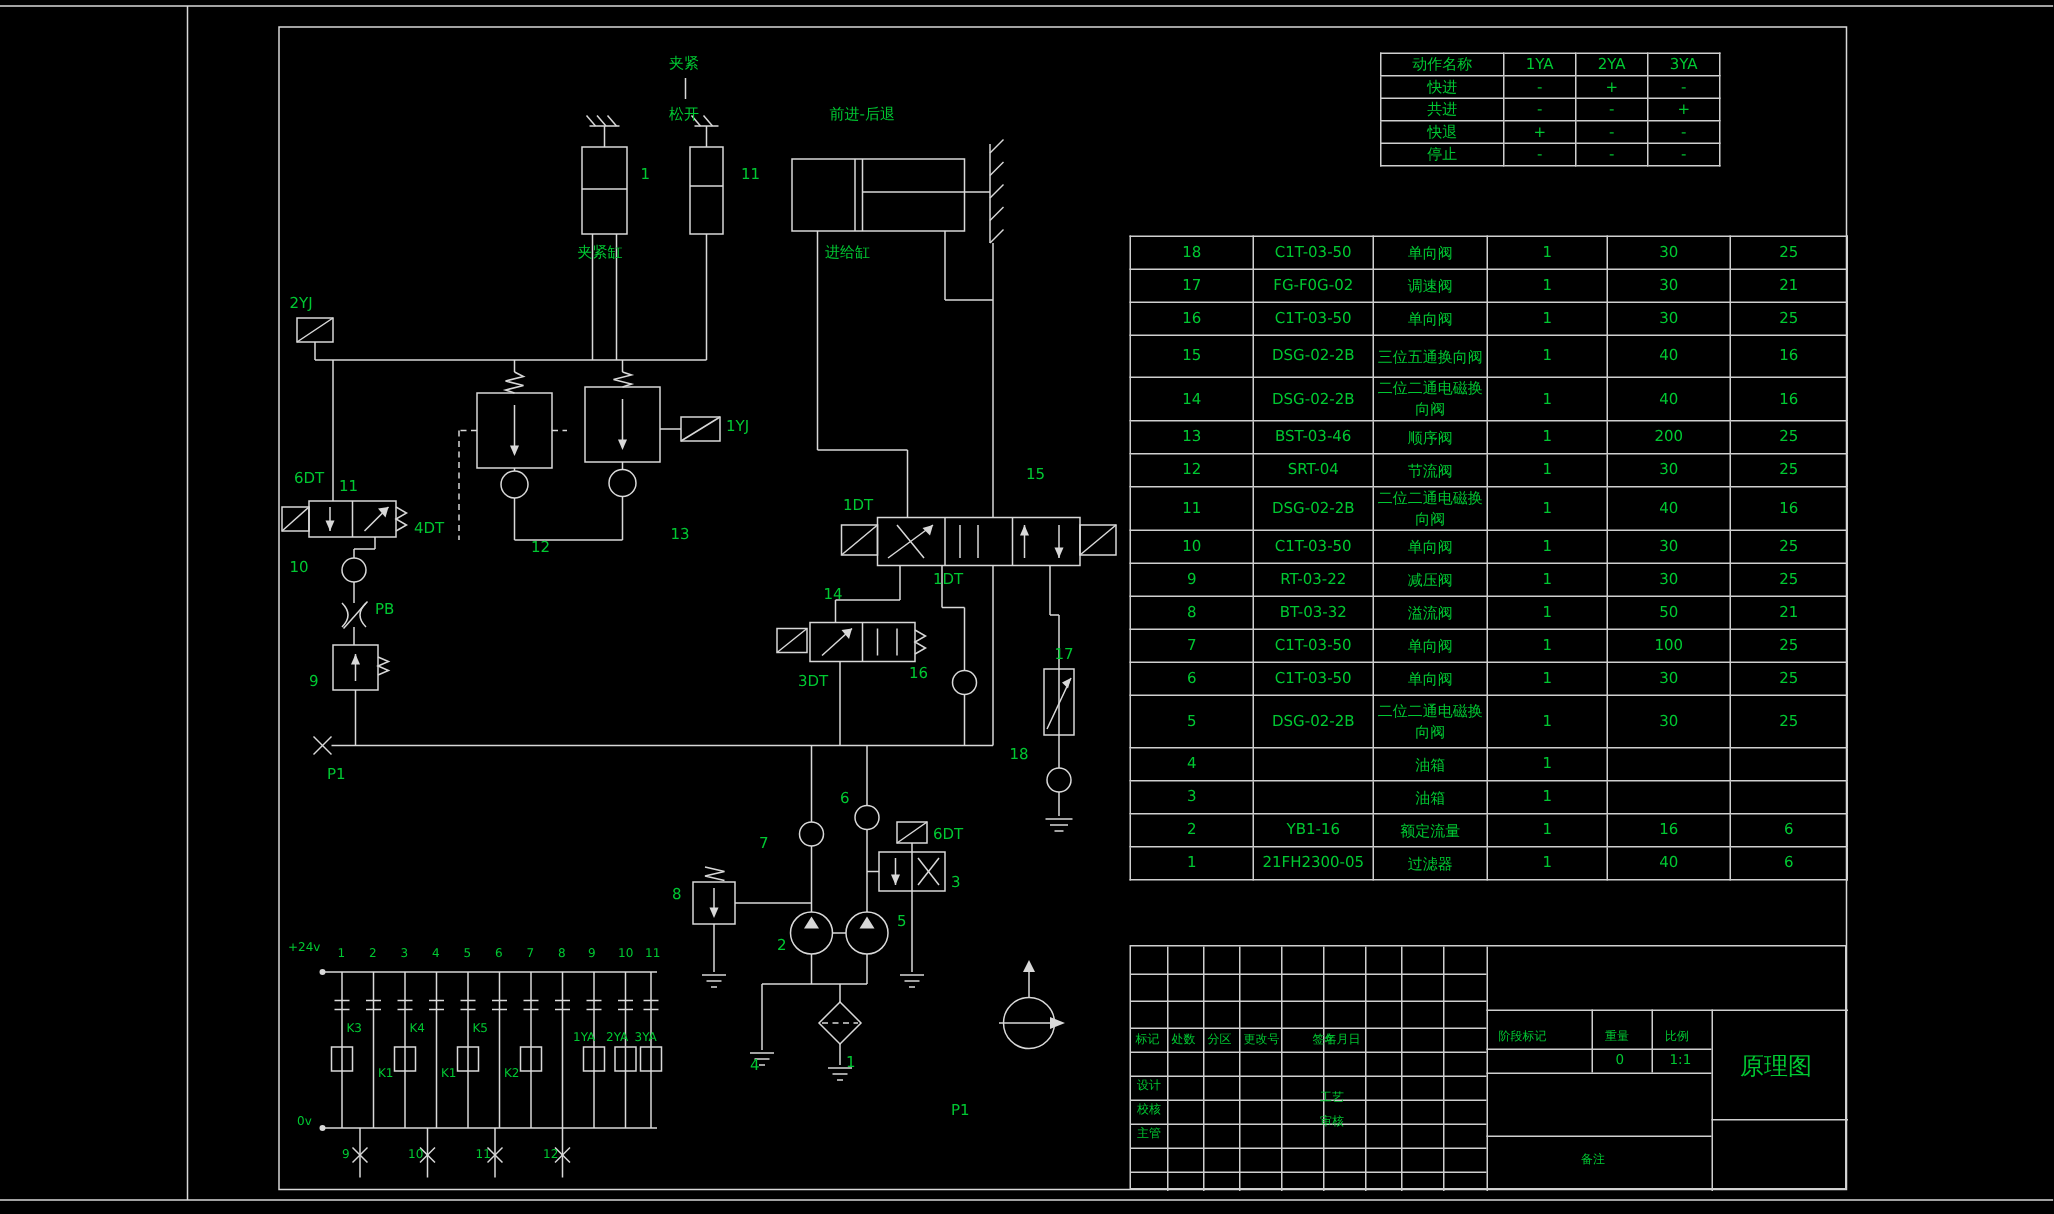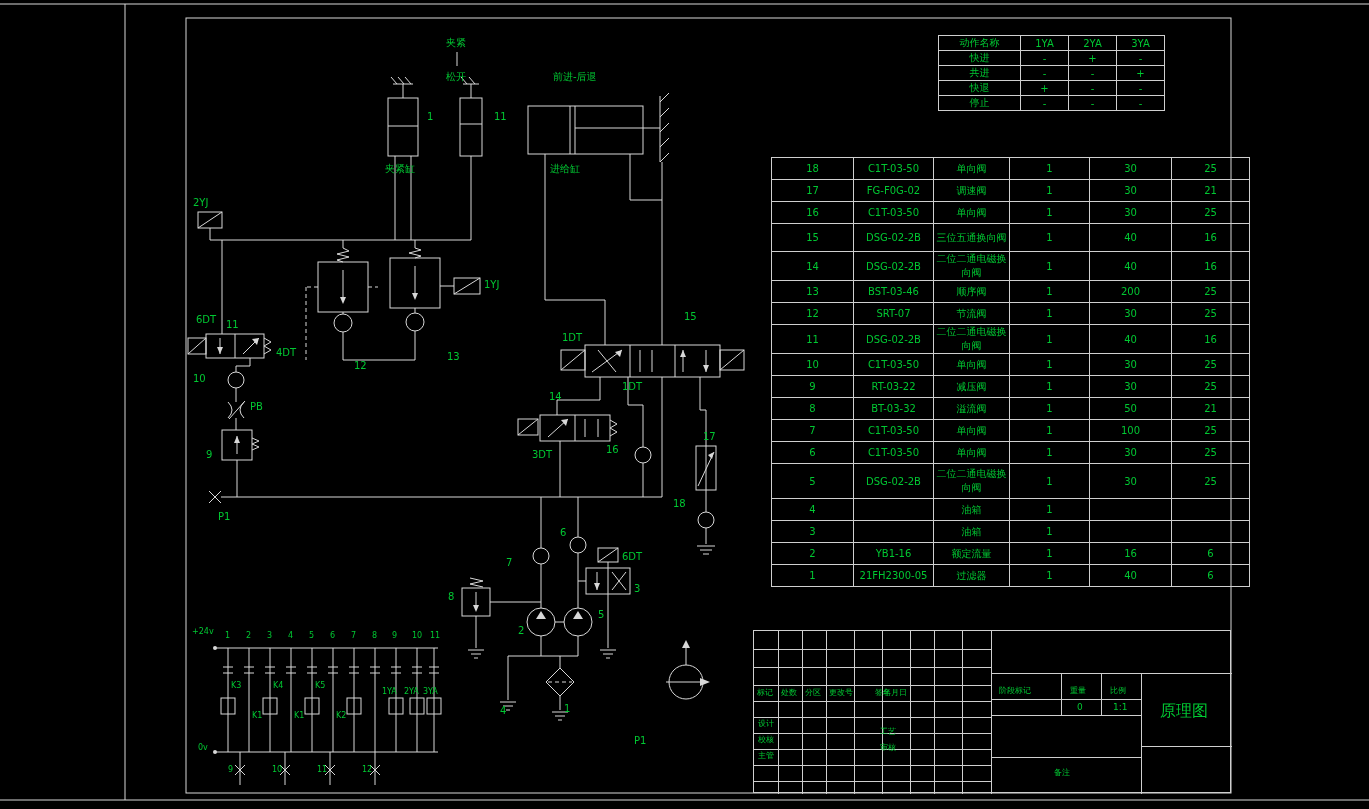--- a/index.html
+++ b/index.html
@@ -6,21 +6,21 @@
   .canvas{position:relative;width:1369px;height:809px;background:#000000;overflow:hidden;
           font-family:"DejaVu Sans",sans-serif;padding-left:24px;}
   svg.schem{position:absolute;left:0;top:0;}
   .wire line,.wire rect,.wire polyline,.wire path,.wire circle,.wire polygon{
       stroke:#d8d8d8;fill:none;stroke-width:1;}
   .wire .fill{fill:#d8d8d8;stroke:none;}
   .wire .dash{stroke-dasharray:4 3;}
   .glabel{position:absolute;color:#00c832;font-size:10px;line-height:1;white-space:nowrap;}
   .glabel.small{font-size:8px;}
   
-  table.cad{border-collapse:collapse;table-layout:fixed;position:absolute;color:#00c832;margin-left:18px;}
+  table.cad{border-collapse:collapse;table-layout:fixed;position:absolute;color:#00c832;}
   table.cad td,table.cad th{border:1px solid #cfcfcf;text-align:center;vertical-align:middle;
       padding:0;font-weight:normal;font-size:10px;overflow:hidden;}
   #actionTable{left:920px;top:35px;width:226px;}
   #actionTable td{height:13px;}
   #partsTable{left:753px;top:157px;width:478px;}
   #partsTable tr.n td{height:21px;}
   #partsTable tr.tall td{height:27px;}
   #partsTable tr.xtall td{height:34px;}
   #partsTable tr.foot td{height:26px;}
   #partsTable tr.foot td.qty{font-size:13px;}
@@ -533,21 +533,21 @@
     <tr class="n">
           <td>13</td>
           <td>BST-03-46</td>
           <td>顺序阀</td>
           <td>1</td>
           <td>200</td>
           <td>25</td>
         </tr>
     <tr class="n">
           <td>12</td>
-          <td>SRT-07</td>
+          <td>SRT-04</td>
           <td>节流阀</td>
           <td>1</td>
           <td>30</td>
           <td>25</td>
         </tr>
     <tr class="tall">
           <td>11</td>
           <td>DSG-02-2B</td>
           <td>二位二通电磁换向阀</td>
           <td>1</td>

